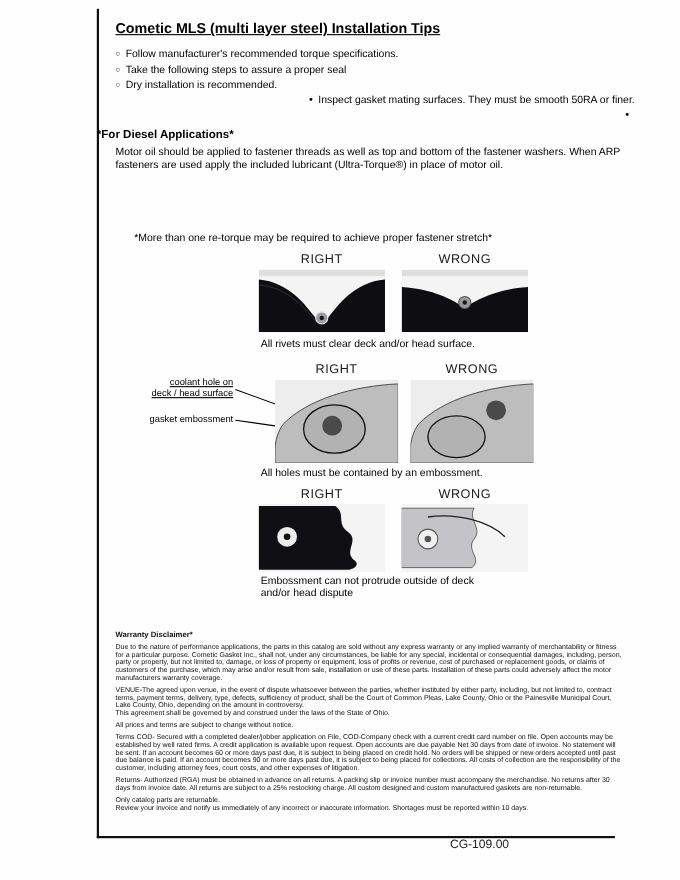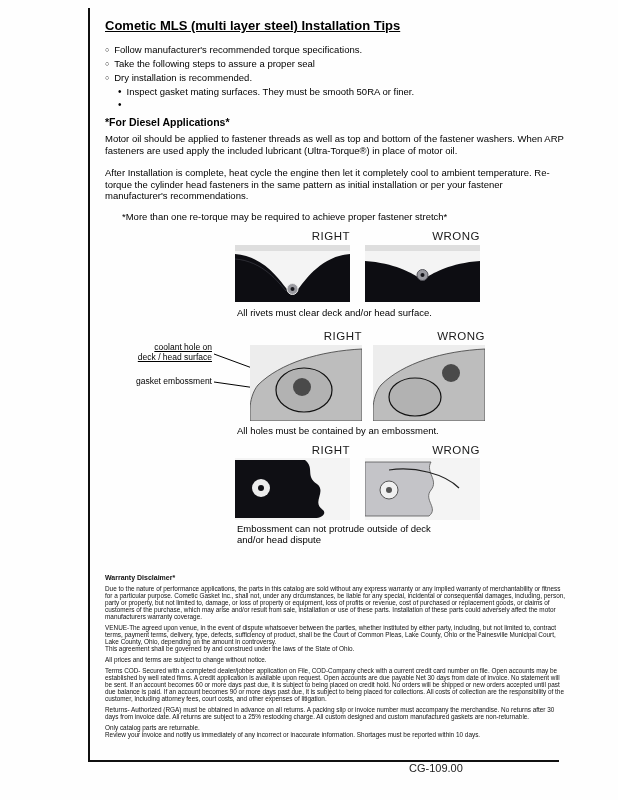--- a/index.html
+++ b/index.html
@@ -9,28 +9,28 @@
     background:#fefefe; color:#000;
     font-family:"Liberation Sans", sans-serif;
     overflow:hidden;
   }
   .abs { position:absolute; }
   .rule-l { left:88px; top:8px; width:2px; height:754px; background:#101010; }
   .rule-b { left:88px; top:760px; width:471px; height:2px; background:#101010; }
   .title { left:105px; top:18px; font-size:13px; font-weight:bold; text-decoration:underline; }
   .tips { left:105px; top:43px; width:472px; font-size:9.5px; line-height:13px; }
   .tip .bul::before { content:"○"; font-size:7px; margin-right:5px; position:relative; top:-1px; }
-  .tip.sub { padding-left:13px; }
+  .tip.sub { padding-left:13px;text-align:right; }
   .tip .dot::before { content:"•"; font-size:10px; margin-right:5px; }
-  .diesel-h { left:105px; top:116px; font-size:10.5px; font-weight:bold; }
+  .diesel-h { left:88px; top:116px; font-size:10.5px; font-weight:bold; }
   .para { left:105px; width:462px; font-size:9.5px; line-height:11.5px; }
   .p1 { top:133px; }
   .p2 { top:167px; }
   .note { left:122px; top:211px; font-size:9.5px; }
-  .dg-h { font-size:11.5px; text-align:right; color:#1a1a1a; letter-spacing:0.5px; }
+  .dg-h { font-size:11.5px; text-align:center; color:#1a1a1a; letter-spacing:0.5px; }
   .dg { overflow:hidden; }
   .dg svg { display:block; width:100%; height:100%; }
   .cap { font-size:9.5px; line-height:11px; }
   .lbl { font-size:8.5px; line-height:10px; text-align:right; }
   .warranty { left:105px; top:574px; width:463px; color:#111; }
   .warranty h2 { font-size:7px; font-weight:bold; margin:0 0 4px 0; }
   .warranty p { font-size:6.4px; line-height:7px; margin:0 0 4px 0; white-space:pre-line; }
   .footer { left:409px; top:762px; font-size:11px; color:#222; }
 </style>
 </head>
@@ -46,21 +46,20 @@
   <div class="abs tips">
     <div class="tip"><span class="bul"></span><span>Follow manufacturer's recommended torque specifications.</span></div>
     <div class="tip"><span class="bul"></span><span>Take the following steps to assure a proper seal</span></div>
     <div class="tip"><span class="bul"></span><span>Dry installation is recommended.</span></div>
     <div class="tip sub"><span class="dot"></span><span>Inspect gasket mating surfaces.  They must be smooth 50RA or finer.</span></div>
     <div class="tip sub"><span class="dot"></span></div>
   </div>
 
   <h2 class="abs diesel-h">*For Diesel Applications*</h2>
   <p class="abs para p1">Motor oil should be applied to fastener threads as well as top and bottom of the fastener washers. When ARP fasteners are used apply the included lubricant (Ultra-Torque®) in place of motor oil.</p>
-  <p class="abs para p2">After Installation is complete, heat cycle the engine then let it completely cool to ambient temperature. Re-torque the cylinder head fasteners in the same pattern as initial installation or per your fastener manufacturer's recommendations.</p>
   <p class="abs note">*More than one re-torque may be required to achieve proper fastener stretch*</p>
 
   <div class="abs dg-h" style="left:235px; top:230px; width:115px;">RIGHT</div>
   <div class="abs dg-h" style="left:365px; top:230px; width:115px;">WRONG</div>
 
   <div class="abs dg" style="left:235px; top:245px; width:115px; height:57px;">
     <svg viewBox="0 0 115 57" preserveAspectRatio="none">
       <rect width="115" height="57" fill="#f4f4f4"></rect>
       <rect width="115" height="6" fill="#dedede"></rect>
       <path d="M0,9 C28,11 44,34 51,43 C54,47 61,47 64,43 C71,34 87,11 115,9 L115,57 L0,57 Z" fill="#0d0d12"></path>

